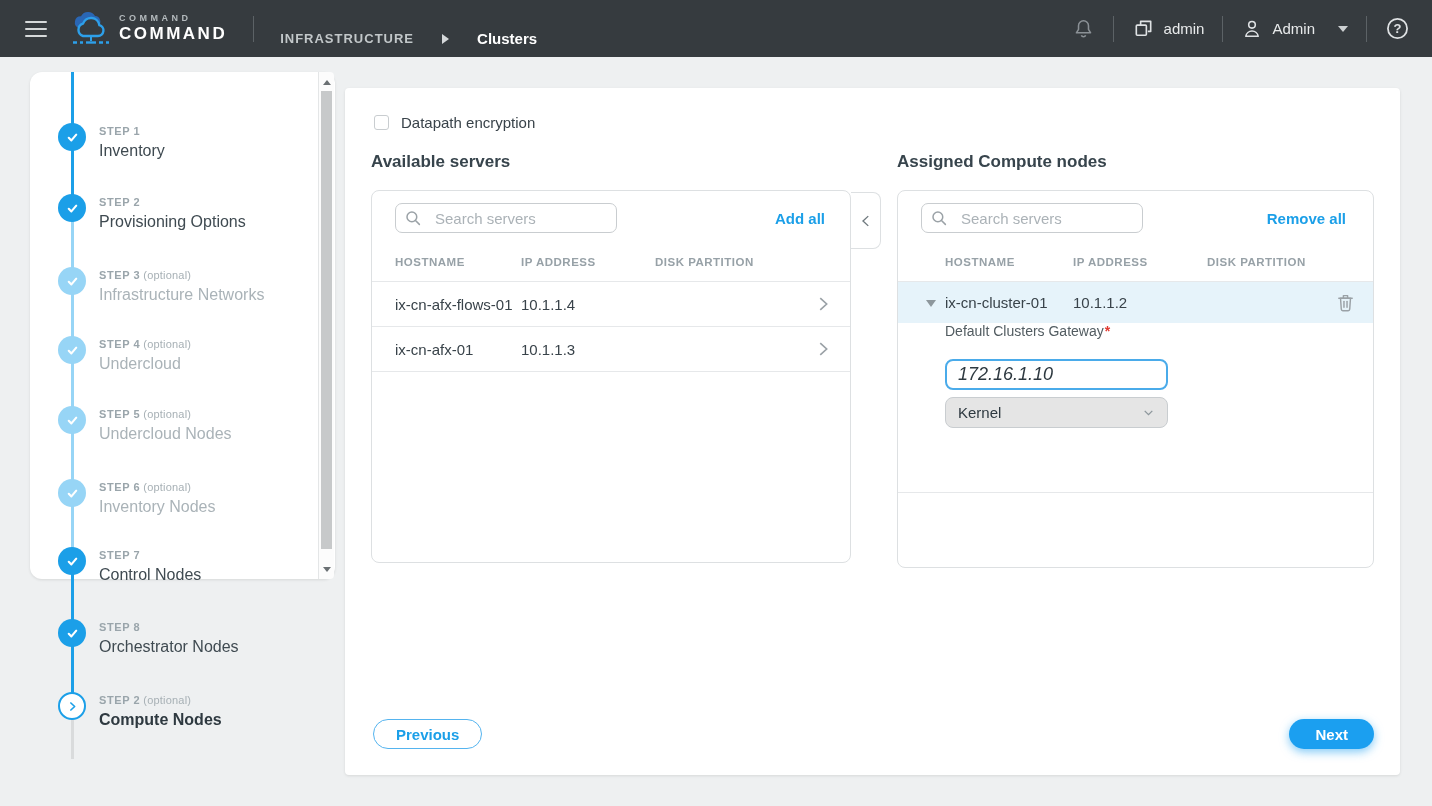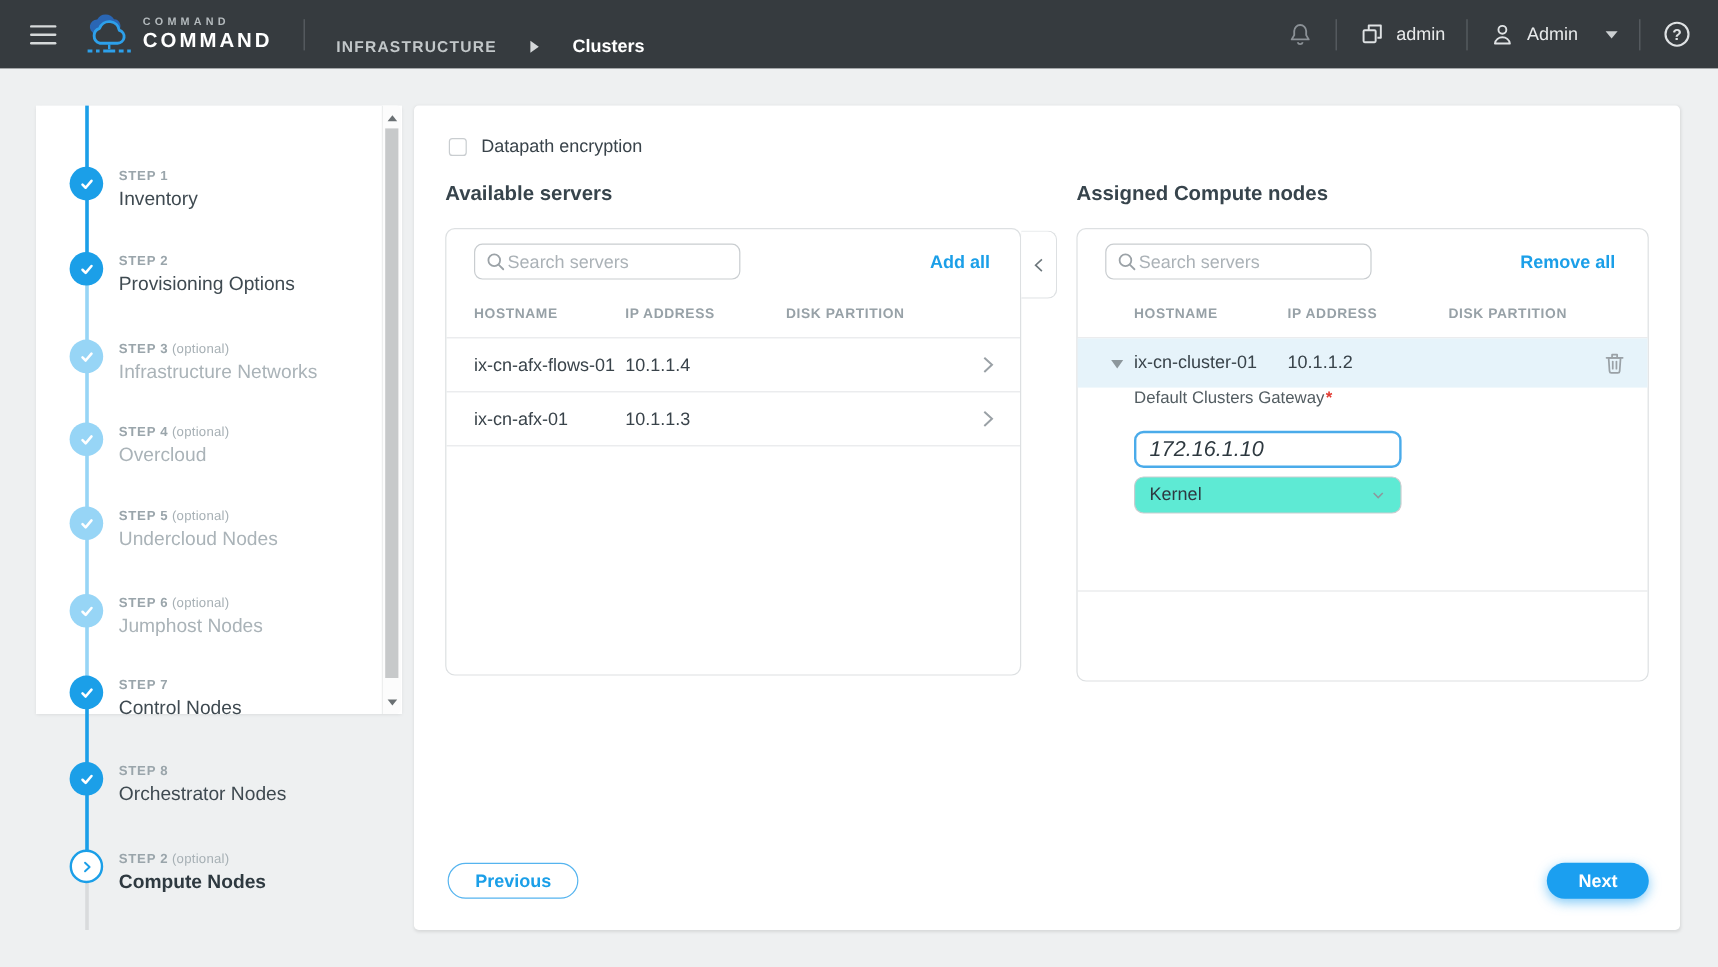--- a/index.html
+++ b/index.html
@@ -27,22 +27,22 @@
   .crumb-page { font-size:15px; font-weight:700; color:#ffffff; }
   .topbar-right { margin-left:auto; display:flex; align-items:center; margin-right:22px; }
   .topbar-right .tb-div { width:1px; height:26px; background:#5c6266; margin:0 18px; }
   .tb-group { display:flex; align-items:center; gap:9px; cursor:pointer; }
   .tb-label { font-size:15px; color:#e8eaeb; }
   .caret-down { width:0; height:0; border-top:6px solid #ccd0d2; border-left:5px solid transparent; border-right:5px solid transparent; margin-left:14px; }
   .icon-btn { display:flex; align-items:center; cursor:pointer; }
 
   
   .steps-card {
-    position:absolute; left:30px; top:88px; width:305px; height:507px;
-    background:#ffffff; border-radius:0; box-shadow:0 1px 3px rgba(0,0,0,.10);
+    position:absolute; left:30px; top:72px; width:305px; height:507px;
+    background:#ffffff; border-radius:12px; box-shadow:0 1px 3px rgba(0,0,0,.10);
   }
   .step-seg { position:absolute; left:41px; width:3px; }
   .seg1 { top:0; height:136px; background:#1b9fe8; }
   .seg2 { top:136px; height:353px; background:#97d5f6; }
   .seg3 { top:489px; height:145px; background:#1b9fe8; }
   .seg4 { top:634px; height:53px; background:#d9dbdc; }
   .step { position:absolute; left:28px; display:flex; cursor:pointer; }
   .step-circle { width:28px; height:28px; border-radius:50%; flex:0 0 auto; margin-top:2px;
                  display:flex; align-items:center; justify-content:center; }
   .step-circle.done { background:#1b9fe8; }
@@ -82,21 +82,21 @@
 
   .collapse-tab {
     position:absolute; left:506px; top:104px; width:30px; height:57px;
     background:#fff; border:1px solid #dde0e2; border-left:none;
     border-radius:0 8px 8px 0; display:flex; align-items:center; justify-content:center; cursor:pointer;
   }
 
   .search-box { position:absolute; left:23px; top:12px; width:222px; height:30px;
     border:1px solid #c9cdd0; border-radius:7px; display:flex; align-items:center; background:#fff; }
   .search-box svg { margin-left:8px; flex:0 0 auto; }
-  .search-box input { border:none; outline:none; flex:1; margin-left:1px; margin-right:8px;
+  .search-box input { border:none; outline:none; flex:1; margin-left:13px; margin-right:8px;
     font-size:15px; color:#15803d; font-family:inherit; background:transparent; }
   .search-box input::placeholder { color:#abb2b7; }
 
   .panel-action { position:absolute; top:19px; font-size:15px; font-weight:700; color:#1b9fe8; cursor:pointer; }
   .available .panel-action { right:25px; }
   .assigned .panel-action { right:27px; }
 
   .thead { position:absolute; left:0; right:0; top:55px; height:36px; border-bottom:1px solid #e6e8ea; }
   .th { position:absolute; top:10px; font-size:11.5px; font-weight:700; letter-spacing:.5px; color:#97a1a7; }
 
@@ -116,21 +116,21 @@
     border-top:7px solid #8d979c; border-left:5px solid transparent; border-right:5px solid transparent; }
   .trash-btn { position:absolute; right:16px; top:9px; cursor:pointer; }
 
   .expanded-form { position:absolute; left:47px; top:132px; width:380px; }
   .field-label { font-size:14px; color:#525c61; }
   .req { color:#e23b32; font-weight:700; margin-left:1px; }
   .gw-input { margin-top:20px; width:223px; height:31px; border:2px solid #4aabea; border-radius:8px;
     padding:0 11px; font-size:18px; color:#2e3940; font-family:inherit; outline:none; display:block;font-style:italic; }
   .type-label { margin-top:22px; }
   .select { margin-top:7px; width:223px; height:31px; border:1px solid #c9cdd0; border-radius:8px;
-    display:flex; align-items:center; cursor:pointer; background:#5eead4; }
+    display:flex; align-items:center; cursor:pointer; background:#e5e5e5; }
   .select .sel-value { margin-left:12px; font-size:15px; color:#2e3940; flex:1; }
   .select svg { margin-right:12px; }
   .assigned .inner-divider { position:absolute; left:0; right:0; top:301px; border-top:1px solid #e6e8ea; }
 
   
   .btn { position:absolute; top:631px; height:30px; border-radius:16px; font-size:15px; font-weight:700;
     display:flex; align-items:center; justify-content:center; cursor:pointer; font-family:inherit; }
   .btn-previous { left:28px; padding:0 22px; background:#fff; border:1.5px solid #55b4ef; color:#1b9fe8; }
   .btn-next { right:26px; padding:0 26px; background:#1b9ff0; border:none; color:#fff;
     box-shadow:0 3px 10px rgba(27,159,240,.55); }
@@ -235,39 +235,39 @@
     <span class="step-text"><span class="step-label"><span>STEP 3</span><span class="opt-suffix">(optional)</span></span>
     <div class="step-title">Infrastructure Networks</div></span>
   </div>
   <div class="step is-opt" style="top:262px">
     <span class="step-circle opt">
         <svg width="15" height="15" viewBox="0 0 24 24">
           <path d="M6 12.5l4.2 4.2L18 7.5" stroke="#fff" stroke-width="3.4" fill="none" stroke-linecap="round" stroke-linejoin="round"></path>
         </svg>
       </span>
     <span class="step-text"><span class="step-label"><span>STEP 4</span><span class="opt-suffix">(optional)</span></span>
-    <div class="step-title">Overcloud</div></span>
+    <div class="step-title">Undercloud</div></span>
   </div>
   <div class="step is-opt" style="top:332px">
     <span class="step-circle opt">
         <svg width="15" height="15" viewBox="0 0 24 24">
           <path d="M6 12.5l4.2 4.2L18 7.5" stroke="#fff" stroke-width="3.4" fill="none" stroke-linecap="round" stroke-linejoin="round"></path>
         </svg>
       </span>
     <span class="step-text"><span class="step-label"><span>STEP 5</span><span class="opt-suffix">(optional)</span></span>
     <div class="step-title">Undercloud Nodes</div></span>
   </div>
   <div class="step is-opt" style="top:405px">
     <span class="step-circle opt">
         <svg width="15" height="15" viewBox="0 0 24 24">
           <path d="M6 12.5l4.2 4.2L18 7.5" stroke="#fff" stroke-width="3.4" fill="none" stroke-linecap="round" stroke-linejoin="round"></path>
         </svg>
       </span>
     <span class="step-text"><span class="step-label"><span>STEP 6</span><span class="opt-suffix">(optional)</span></span>
-    <div class="step-title">Jumphost Nodes</div></span>
+    <div class="step-title">Inventory Nodes</div></span>
   </div>
   <div class="step" style="top:473px">
     <span class="step-circle done">
         <svg width="15" height="15" viewBox="0 0 24 24">
           <path d="M6 12.5l4.2 4.2L18 7.5" stroke="#fff" stroke-width="3.4" fill="none" stroke-linecap="round" stroke-linejoin="round"></path>
         </svg>
       </span>
     <span class="step-text"><span class="step-label"><span>STEP 7</span><span class="opt-suffix"></span></span>
     <div class="step-title">Control Nodes</div></span>
   </div>

